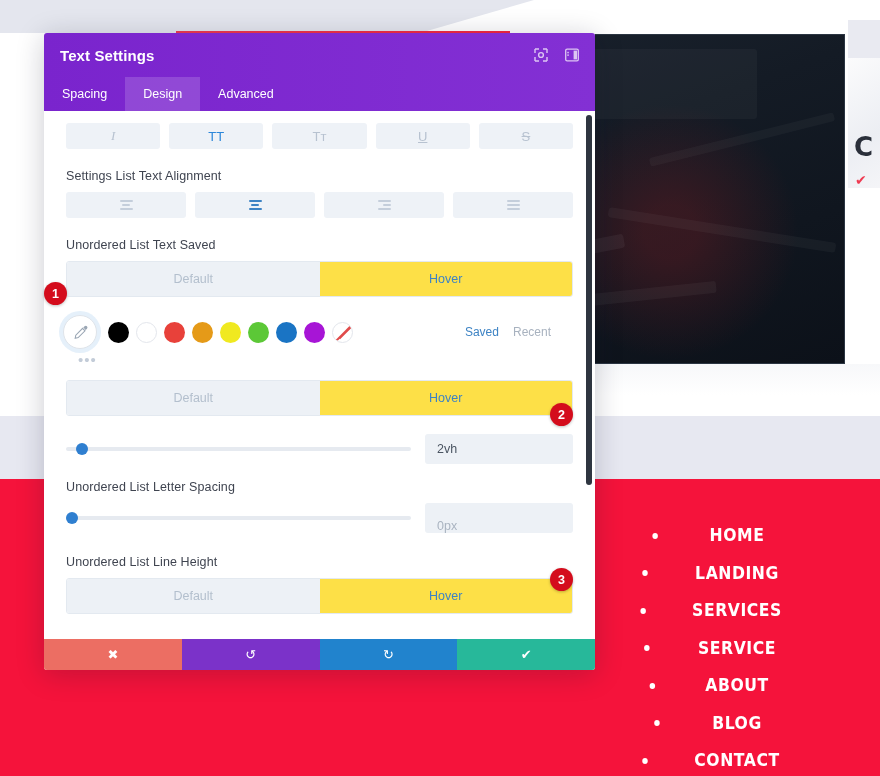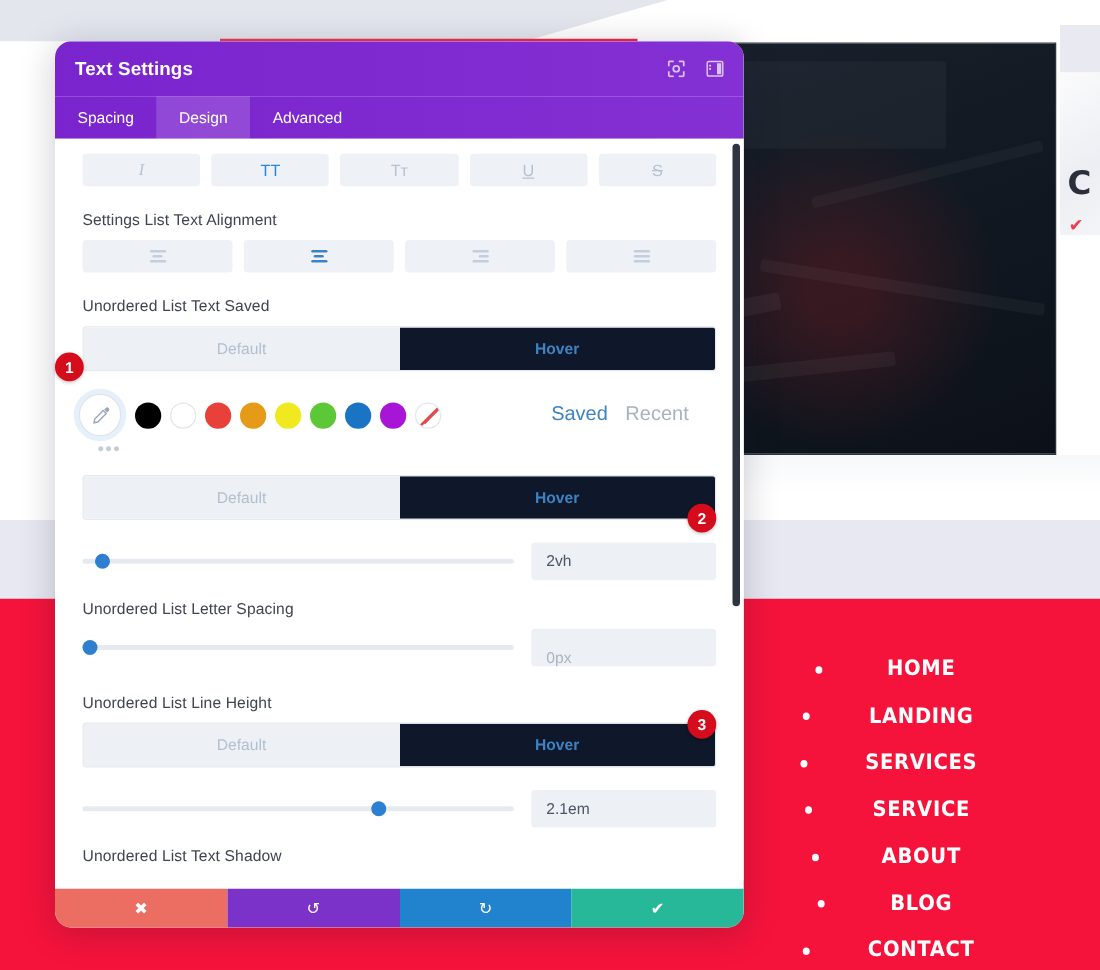--- a/index.html
+++ b/index.html
@@ -133,25 +133,25 @@
     line-height: 37.5px;
     transform: scaleX(0.92);
   }
   .footer-nav li .bullet {
     position: absolute; top: 50%; margin-top: -3px;
     width: 6px; height: 6px; border-radius: 50%; background: #ffffff;
   }
 
   
   .modal {
-    position: absolute; left: 44px; top: 33px; width: 551px; height: 709px;
+    position: absolute; left: 44px; top: 33px; width: 551px; height: 637px;
     background: #ffffff;
     box-shadow: 0 4px 28px rgba(20,20,40,0.22);
     overflow: hidden;
-    border-radius: 13px;
+    border-radius: 3px;
   }
   .modal-header {
     height: 44px; background: #7b27cc;
     display: flex; align-items: center; padding: 0 16px;
     background: linear-gradient(90deg,#7a24cd 0%, #8330d4 100%);
   }
   .modal-title {
     color: #ffffff; font-size: 15px; font-weight: 700; flex: 1;
     letter-spacing: 0.1px;
   }
@@ -199,21 +199,21 @@
 
   .toggle {
     display: flex; height: 36px; border: 1px solid #e3e9f0; border-radius: 3px;
     overflow: hidden; margin-bottom: 18px; background: #fff;
   }
   .toggle div {
     flex: 1; display: flex; align-items: center; justify-content: center;
     font-size: 12.5px;
   }
   .toggle .seg-default { background: #edf1f6; color: #b3bfcd; }
-  .toggle .seg-hover { background: #0f172a; color: #3d83c4; font-weight: bold; }
+  .toggle .seg-hover { background: #fde047; color: #3d83c4; }
 
   
   .color-row {
     display: flex; align-items: center; gap: 7px; position: relative;
     margin-bottom: 2px; margin-left: -3px;
   }
   .swatch { width: 21px; height: 21px; border-radius: 50%; flex: none; }
   .swatch.ring-white { border: 1px solid #e3e6ec; }
   .picker-wrap {
     width: 34px; height: 34px; border-radius: 50%;
@@ -229,21 +229,21 @@
   .swatch.none::after {
     content: ""; position: absolute; left: -2px; top: 9px; width: 26px; height: 2px;
     background: #e04b4b; transform: rotate(-45deg);
   }
   .swatch.none::before {
     content: ""; position: absolute; left: 4px; top: 9px; width: 16px; height: 2px;
     background: #e04b4b; transform: rotate(-45deg);
   }
   .dots { color: #c3ccd8; font-size: 15px; letter-spacing: 1px; margin-left: 8px; margin-top: 2px; }
   .saved-recent {
-    position: absolute; right: 22px; display: flex; gap: 14px; font-size: 16px;
+    position: absolute; right: 22px; display: flex; gap: 14px; font-size: 12px;
   }
   .saved { color: #3d83c4; }
   .recent { color: #a8b2bf; }
 
   
   .slider-row { display: flex; align-items: center; gap: 14px; margin-bottom: 4px; }
   .slider { position: relative; flex: 1; height: 20px; }
   .slider-track {
     position: absolute; left: 0; right: 0; top: 8px; height: 4px;
     background: #e6eaf0; border-radius: 2px;

